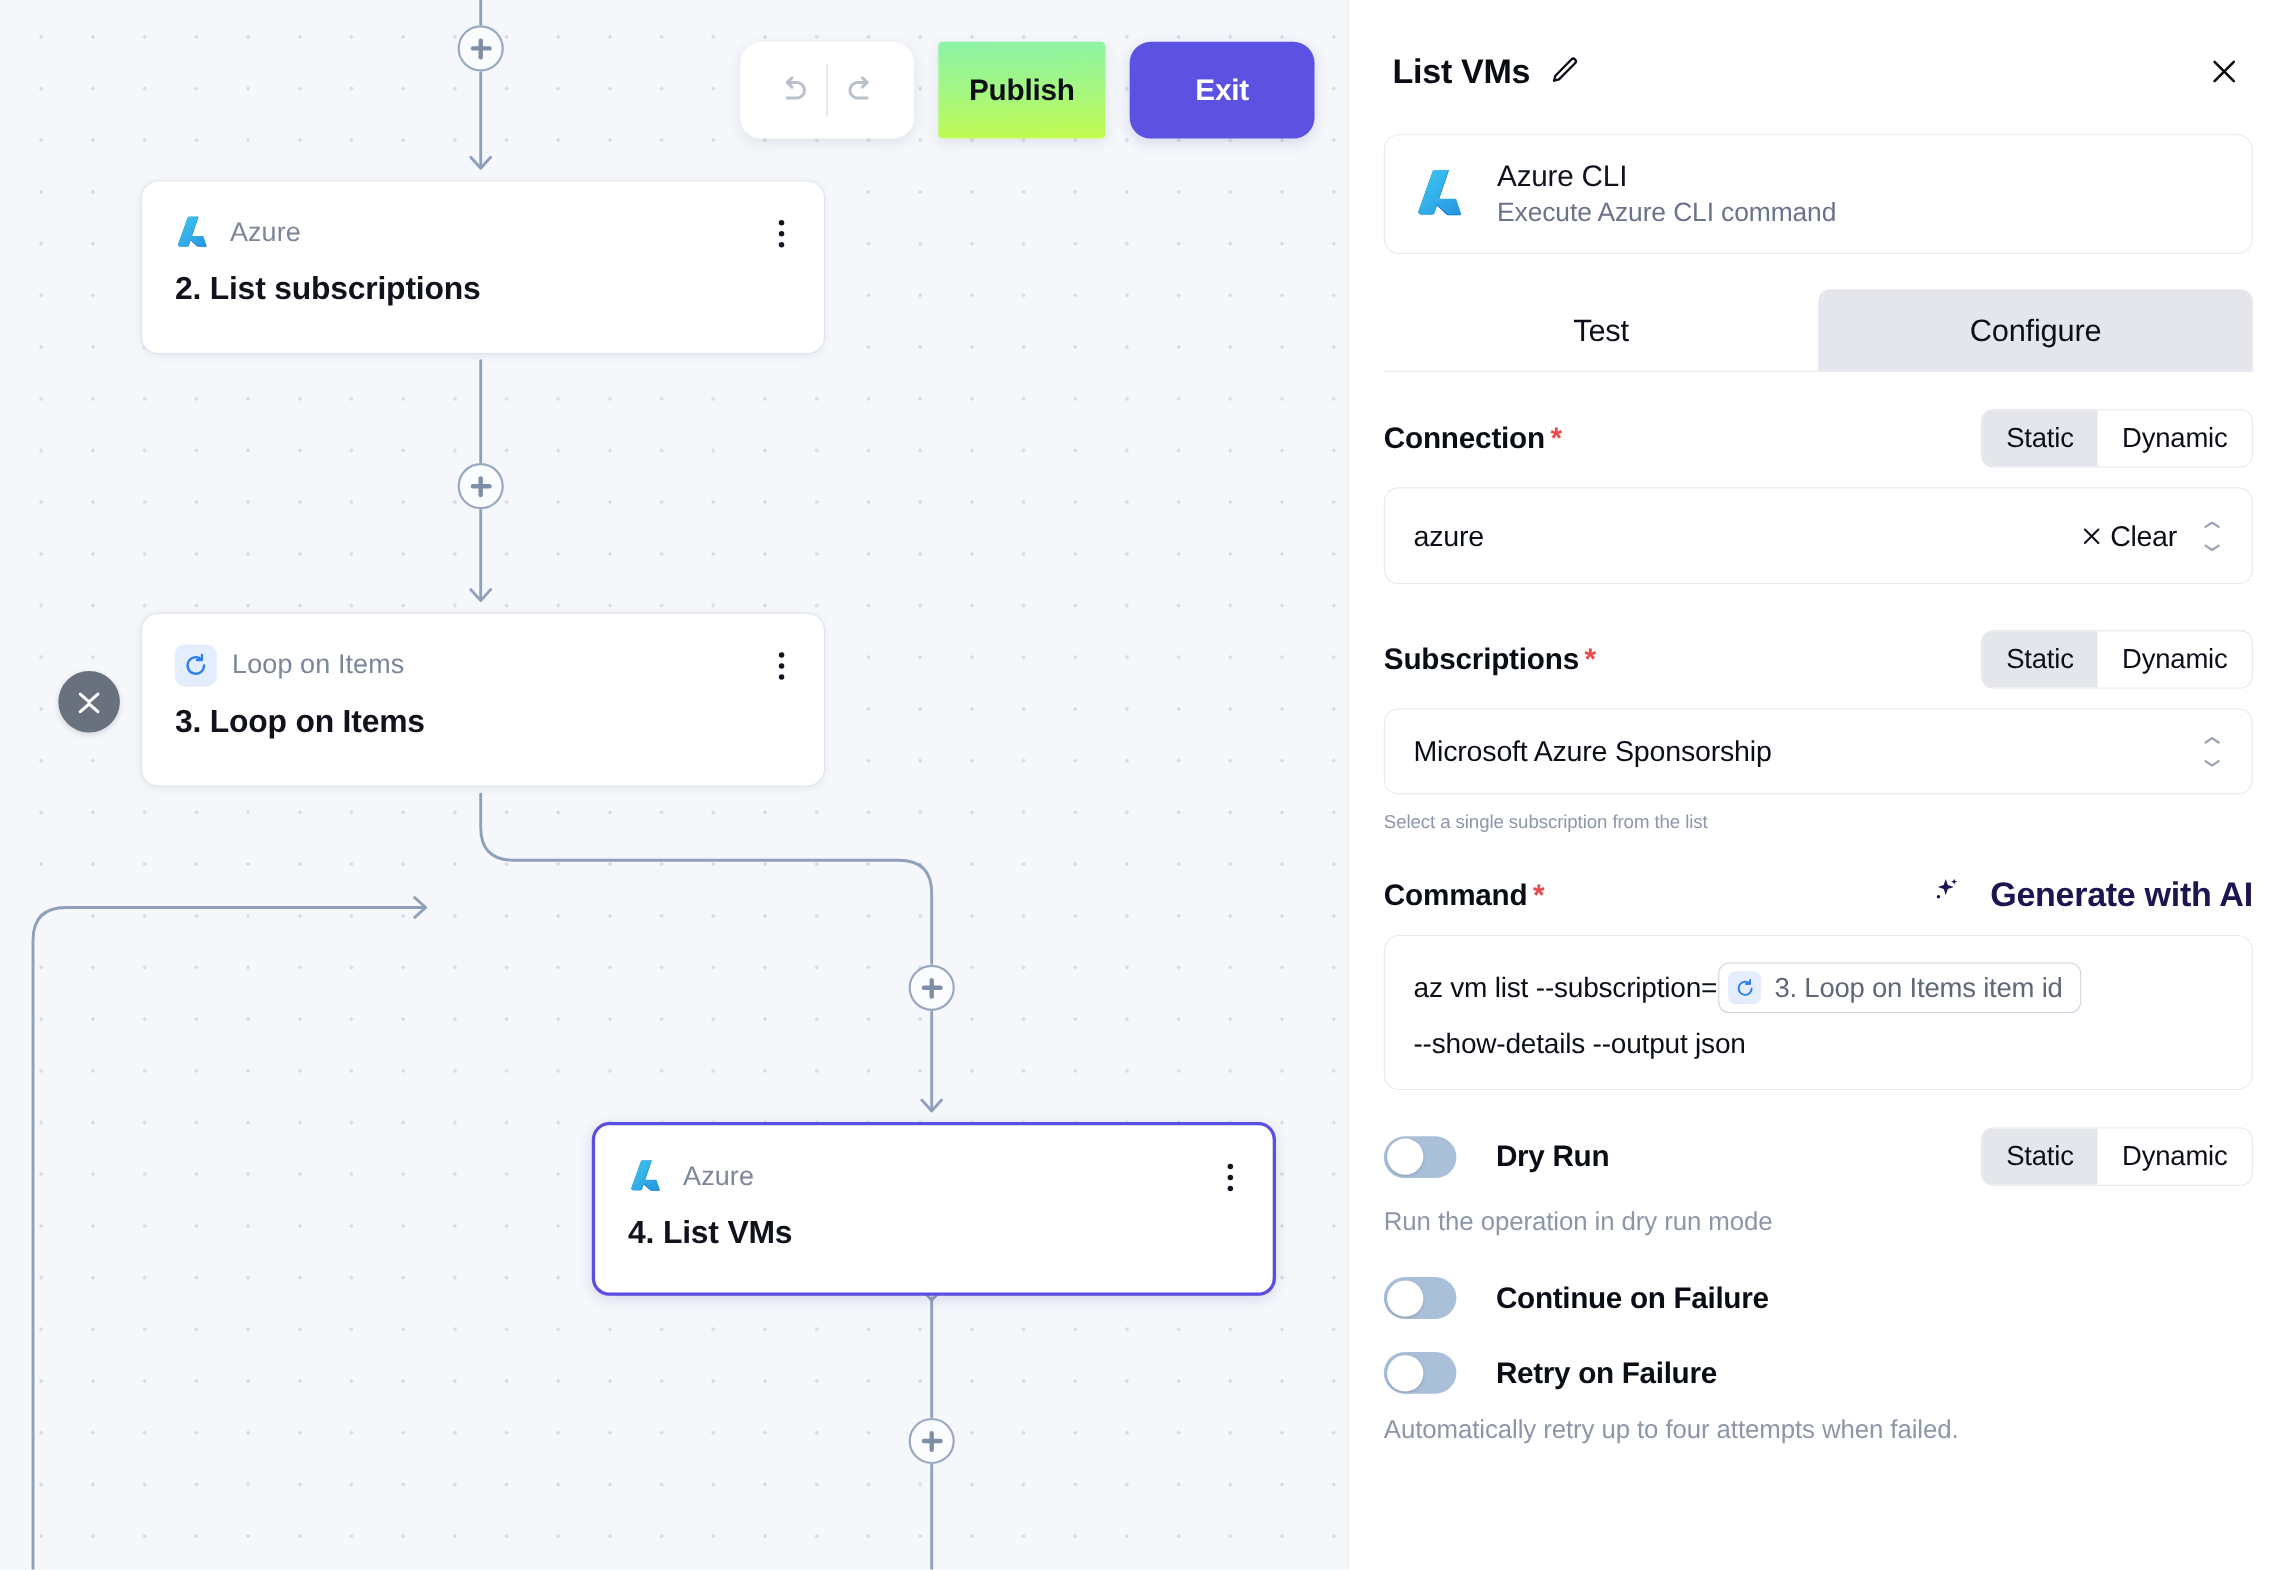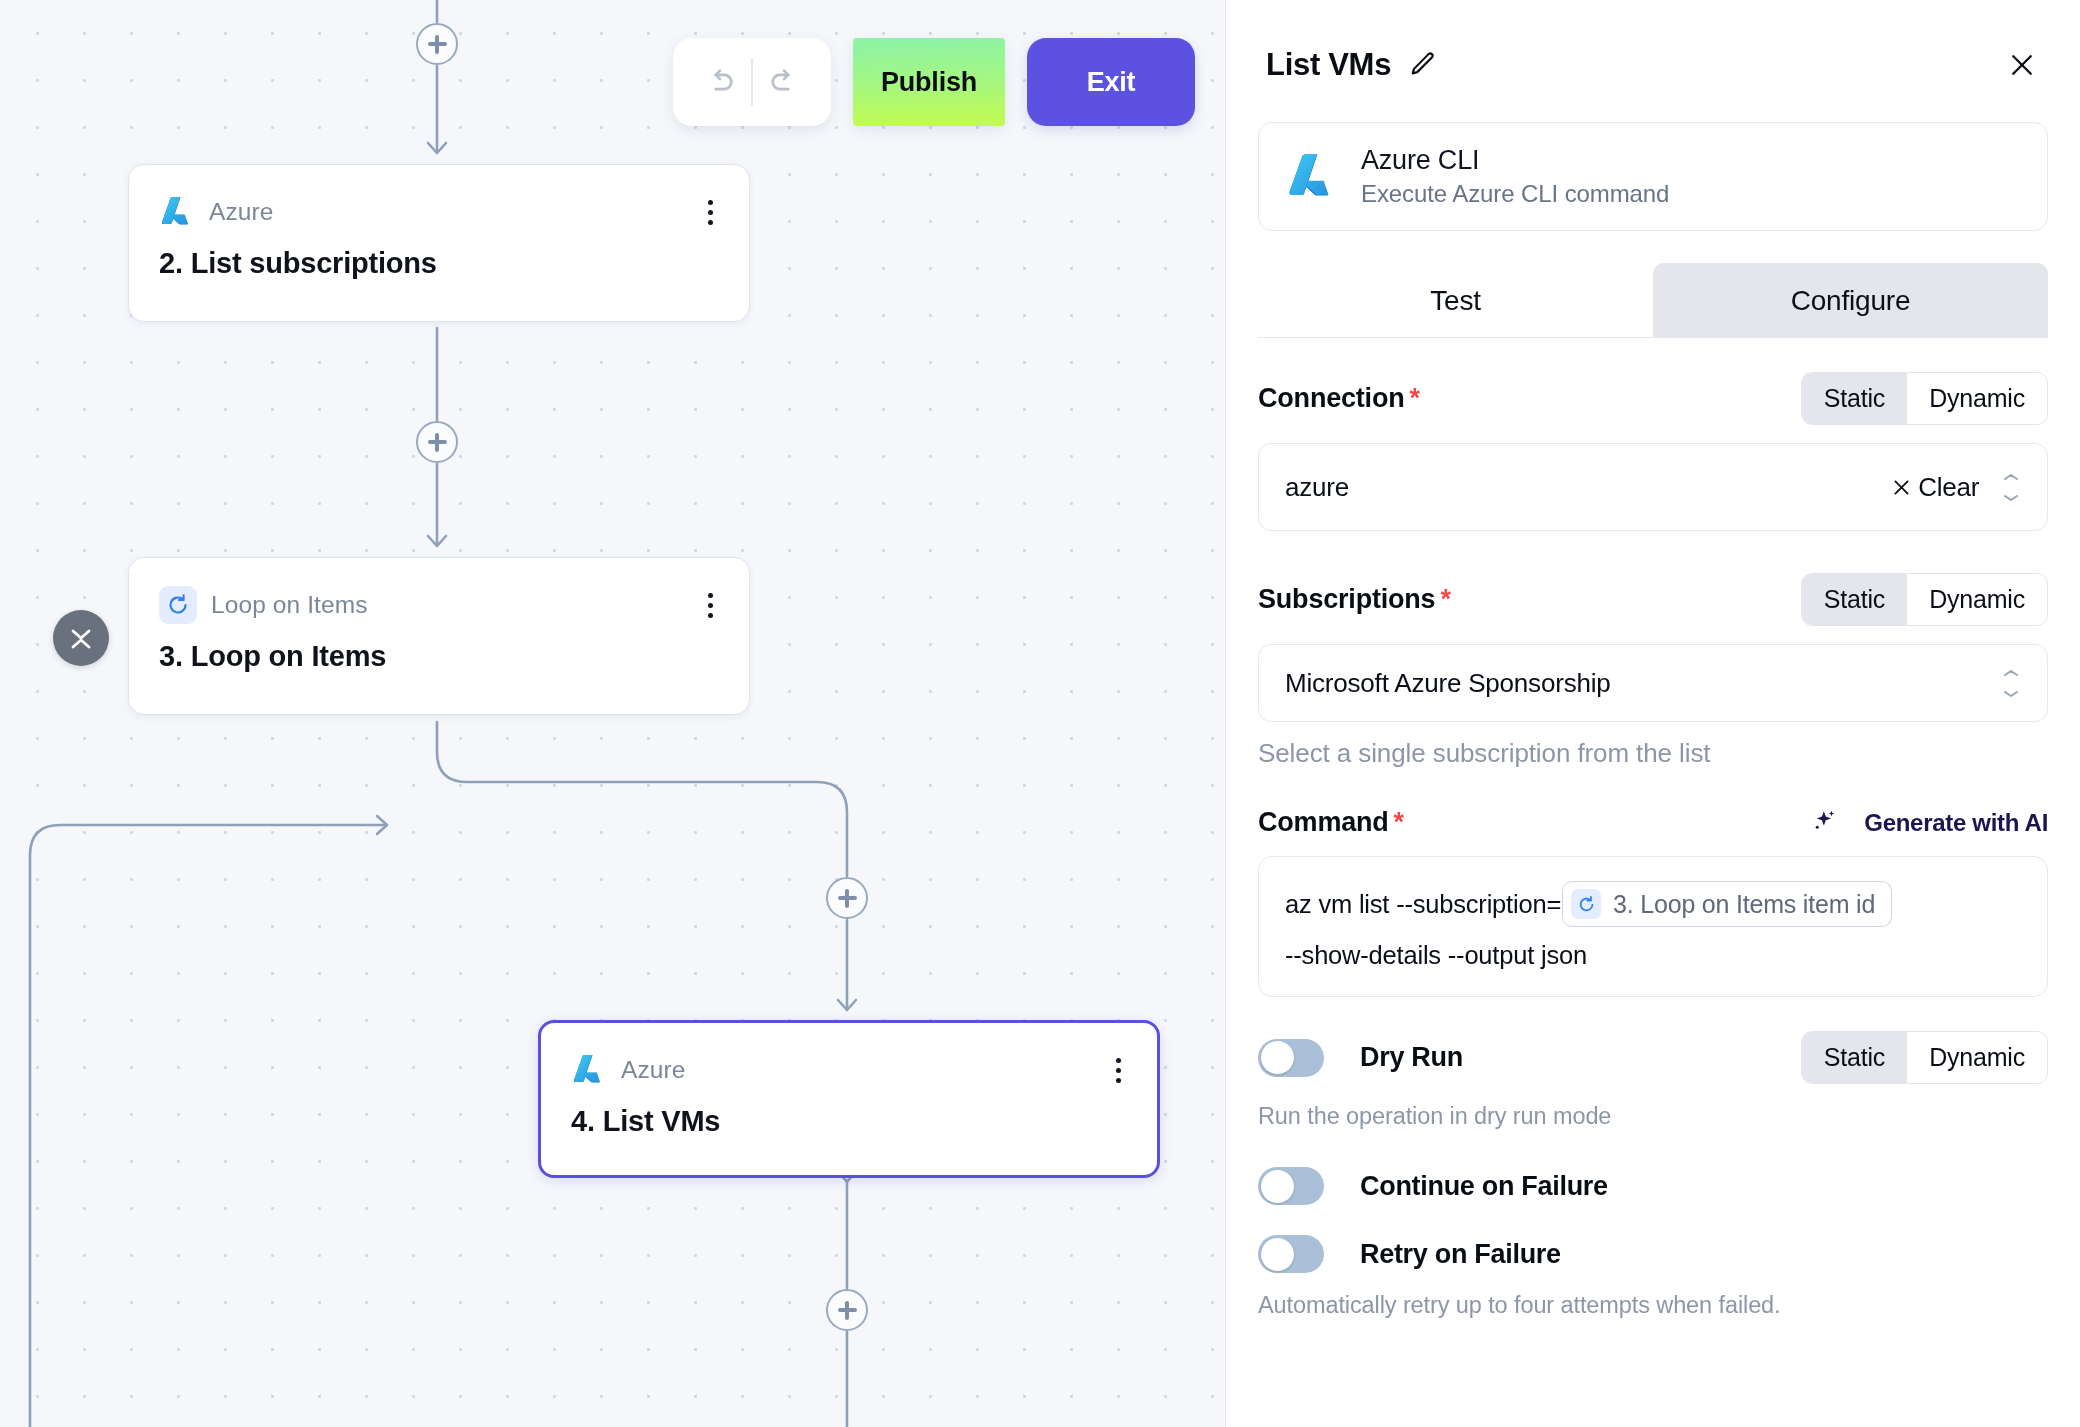--- a/index.html
+++ b/index.html
@@ -182,25 +182,25 @@
     border: 1.6px solid #e6e9f0; border-radius: 13px;
     height: 88px; display: flex; align-items: center;
     padding: 0 26px; cursor: pointer; background: #fff;
   }
   .select-value { font-size: 26px; color: #0a0e17; letter-spacing: -.2px; }
   .clear-btn {
     margin-left: auto; display: flex; align-items: center; gap: 6px;
     font-size: 26px; color: #0a0e17; cursor: pointer; letter-spacing: -.3px;
   }
   .chev-updown { margin-left: 22px; display: flex; flex-direction: column; gap: 3px; cursor: pointer; }
-  .hint { font-size: 26px; color: #8d96a8; margin-top: 16px; letter-spacing: -.1px; }
+  .hint { font-size: 17px; color: #8d96a8; margin-top: 16px; letter-spacing: -.1px; }
 
   .genai {
-    display: flex; align-items: center; gap: 27px; cursor: pointer;
-    font-size: 24px; font-weight: 700; color: #1b1550; letter-spacing: -.3px;
+    display: flex; gap: 27px; cursor: pointer;
+    font-size: 31px; font-weight: 700; color: #1b1550; letter-spacing: -.3px;
   }
 
   .code-box {
     margin-top: 18px;
     border: 1.6px solid #e6e9f0; border-radius: 14px;
     padding: 24px 26px 26px 26px; background: #fff;
     min-height: 128px; cursor: text;
   }
   .code-line { display: flex; align-items: center; flex-wrap: wrap; }
   .code-txt { font-size: 25.5px; color: #0b0f18; letter-spacing: -.2px; }

